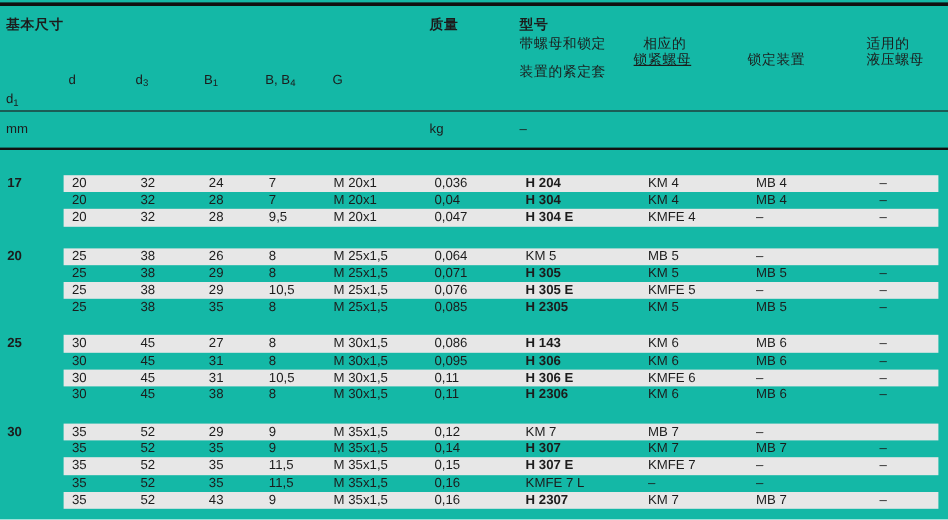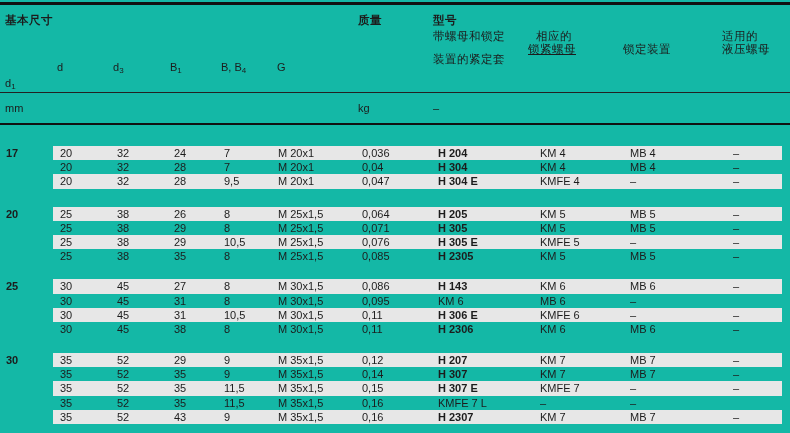--- a/index.html
+++ b/index.html
@@ -117,21 +117,20 @@
       </div>
     <div class="group g20">
       <span class="group-label">20</span>
     <div class="row shaded">
       <span class="cell">25</span>
       <span class="cell">38</span>
       <span class="cell">26</span>
       <span class="cell">8</span>
       <span class="cell">M 25x1,5</span>
       <span class="cell">0,064</span>
-      <span class="cell desig">H 205</span>
       <span class="cell">KM 5</span>
       <span class="cell">MB 5</span>
       <span class="cell">–</span>
     </div>
         <div class="row">
       <span class="cell">25</span>
       <span class="cell">38</span>
       <span class="cell">29</span>
       <span class="cell">8</span>
       <span class="cell">M 25x1,5</span>
@@ -180,20 +179,21 @@
       <span class="cell">MB 6</span>
       <span class="cell">–</span>
     </div>
         <div class="row">
       <span class="cell">30</span>
       <span class="cell">45</span>
       <span class="cell">31</span>
       <span class="cell">8</span>
       <span class="cell">M 30x1,5</span>
       <span class="cell">0,095</span>
+      <span class="cell desig">H 306</span>
       <span class="cell">KM 6</span>
       <span class="cell">MB 6</span>
       <span class="cell">–</span>
     </div>
         <div class="row shaded">
       <span class="cell">30</span>
       <span class="cell">45</span>
       <span class="cell">31</span>
       <span class="cell">10,5</span>
       <span class="cell">M 30x1,5</span>
@@ -218,21 +218,20 @@
       </div>
     <div class="group g30">
       <span class="group-label">30</span>
     <div class="row shaded">
       <span class="cell">35</span>
       <span class="cell">52</span>
       <span class="cell">29</span>
       <span class="cell">9</span>
       <span class="cell">M 35x1,5</span>
       <span class="cell">0,12</span>
-      <span class="cell desig">H 207</span>
       <span class="cell">KM 7</span>
       <span class="cell">MB 7</span>
       <span class="cell">–</span>
     </div>
         <div class="row">
       <span class="cell">35</span>
       <span class="cell">52</span>
       <span class="cell">35</span>
       <span class="cell">9</span>
       <span class="cell">M 35x1,5</span>

